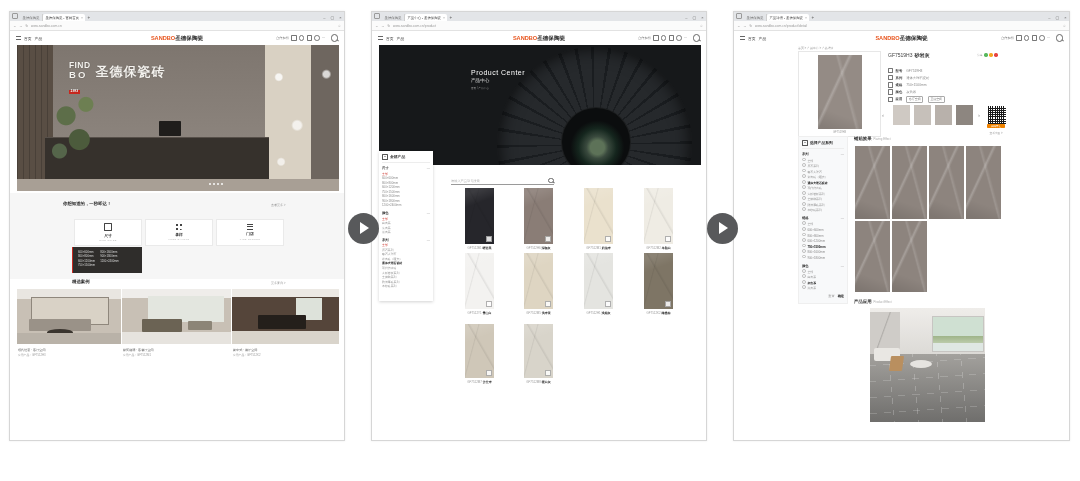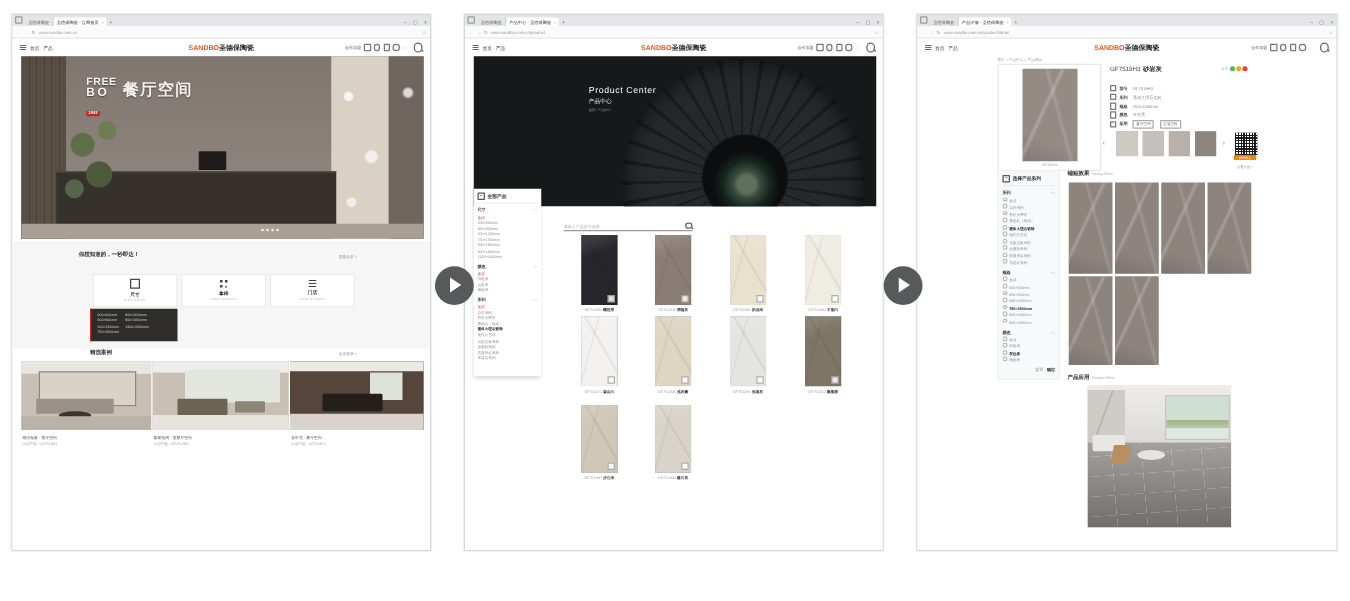--- a/index.html
+++ b/index.html
@@ -227,25 +227,25 @@
       <div class="h1wood"></div>
       <div class="h1wall"></div>
       <div class="h1art"></div>
       <div class="h1edge"></div>
       <div class="h1desk"></div>
       <div class="h1mon"></div>
       <div class="h1plant"></div>
       <div class="h1floor"></div>
       <div class="h1logo">
         <span class="h1sand">
-          <span class="l1">FREE</span>
+          <span class="l1">FIND</span>
           <span class="l2">BO</span>
           <span class="h1badge">1993</span>
         </span>
-        <span class="h1cn">餐厅空间</span>
+        <span class="h1cn">圣德保瓷砖</span>
       </div>
       <div class="h1dots">
           <span></span>
           <span></span>
           <span></span>
           <span></span>
         </div>
     </div>
 
     <div class="qbg"></div>

